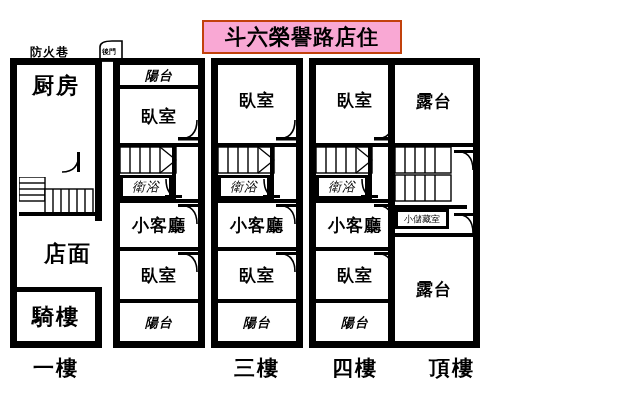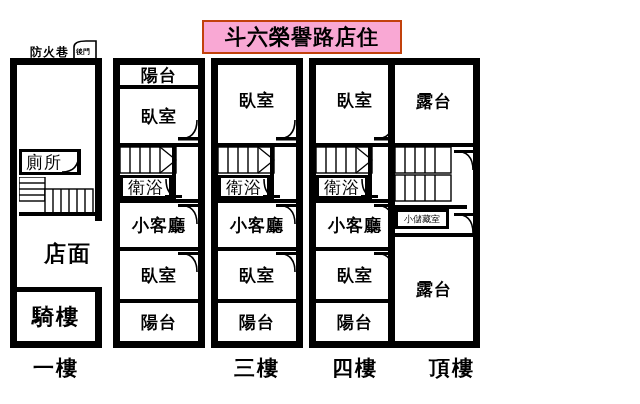--- a/index.html
+++ b/index.html
@@ -29,21 +29,21 @@
 
   
   .alley-label{
     position:absolute;
     left:30px;top:44px;
     font-size:12px;font-weight:bold;letter-spacing:1px;
     white-space:nowrap;
   }
   .backdoor{
     position:absolute;
-    left:72px;top:40px;width:26px;height:22px;
+    left:98px;top:40px;width:26px;height:22px;
   }
   .backdoor svg{display:block;width:26px;height:22px;}
   .backdoor .bd-label{
     position:absolute;left:4px;top:9px;
     font-size:7px;font-weight:bold;
     letter-spacing:0px;
     white-space:nowrap;
     line-height:1;
   }
 
@@ -69,21 +69,21 @@
     display:flex;align-items:center;justify-content:center;
     background:#fff;
   }
   .room .rlabel{
     font-weight:bold;
     line-height:1;
     white-space:nowrap;
   }
   .sz-lg .rlabel{font-size:22px;letter-spacing:2px;}
   .sz-md .rlabel{font-size:17px;letter-spacing:1px;}
-  .sz-sm .rlabel{font-size:17px;letter-spacing:1px;}
+  .sz-sm .rlabel{font-size:13px;letter-spacing:1px;font-style:italic;}
   .sz-xs .rlabel{font-size:9px;letter-spacing:0px;}
 
   
   .wall-h{position:absolute;background:#000;}
   .wall-v{position:absolute;background:#000;}
 
   
   .subroom{
     position:absolute;
     box-sizing:border-box;
@@ -112,24 +112,24 @@
   <div class="backdoor">
     <svg viewBox="0 0 26 22">
       <path d="M2,21 L2,7 Q2,1 14,1 L24,1 L24,21 Z" fill="#fff" stroke="#000" stroke-width="1.6"></path>
       <rect x="1" y="18" width="24" height="3.5" fill="#000"></rect>
     </svg>
     <div class="bd-label">後門</div>
   </div>
 
   <div class="floor" style="left:10px;top:58px;width:92px;height:290px;">
 
-
-    <div class="subroom sz-sm" style="left:2px;top:84px;width:62px;height:26px;">
-      <span class="rlabel" style="margin-right:12px;">廁所</span>
-    </div>
+    <div class="room sz-lg" style="left:0px;top:0px;width:78px;height:42px;">
+      <span class="rlabel">厨房</span>
+    </div>
+
     <div class="door" style="left:44px;top:86px;">
       <svg width="20" height="22" viewBox="0 0 20 22">
         <path d="M1,21 L1,21 Q18,21 18,2" fill="none" stroke="#000" stroke-width="1.6"></path>
         <rect x="16" y="1" width="3" height="20" fill="#000"></rect>
       </svg>
     </div>
 
     <div class="stairs" style="left:2px;top:112px;width:76px;height:40px;">
       <svg width="76" height="40" viewBox="0 0 76 40">
 

